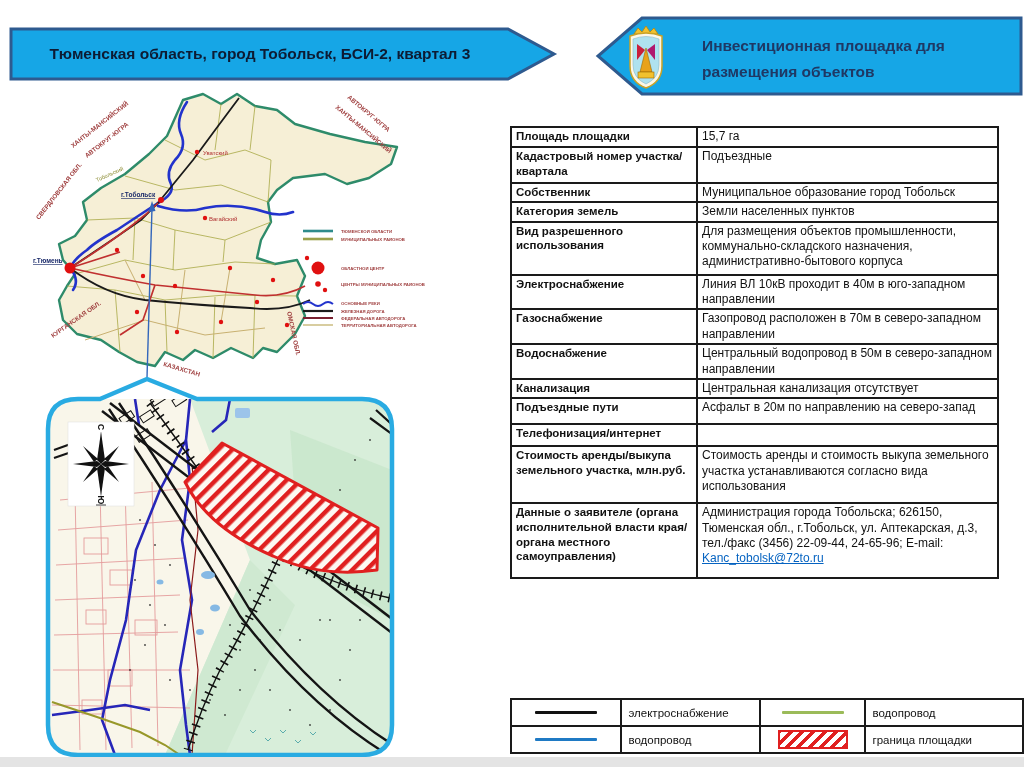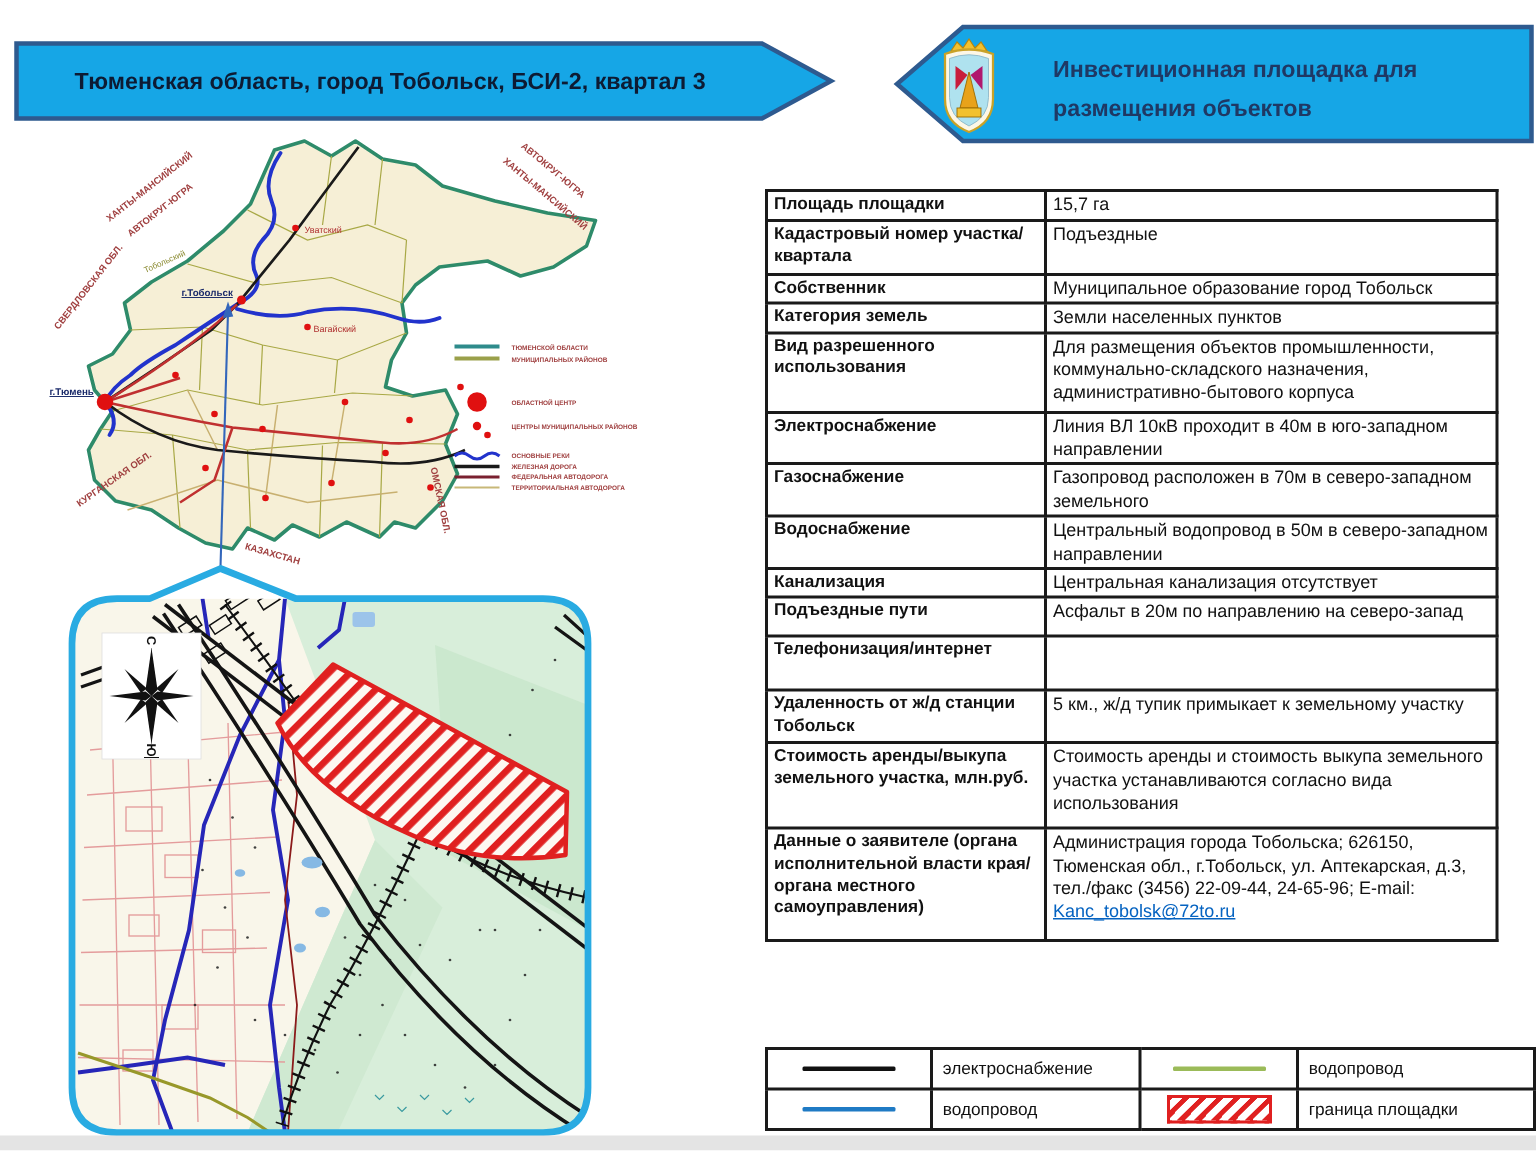--- a/index.html
+++ b/index.html
@@ -321,41 +321,37 @@
   <tr style="height:53px">
         <td class="lbl">Вид разрешенного использования</td>
         <td>Для размещения объектов промышленности, коммунально-складского назначения, административно-бытового корпуса</td>
       </tr>
   <tr style="height:34px">
         <td class="lbl">Электроснабжение</td>
         <td>Линия ВЛ 10кВ проходит в 40м в юго-западном направлении</td>
       </tr>
   <tr style="height:34px">
         <td class="lbl">Газоснабжение</td>
-        <td>Газопровод расположен в 70м в северо-западном земельного</td>
+        <td>Газопровод расположен в 70м в северо-западном направлении</td>
       </tr>
   <tr style="height:34px">
         <td class="lbl">Водоснабжение</td>
         <td>Центральный водопровод в 50м в северо-западном направлении</td>
       </tr>
   <tr style="height:18px">
         <td class="lbl">Канализация</td>
         <td>Центральная канализация отсутствует</td>
       </tr>
   <tr style="height:26px">
         <td class="lbl">Подъездные пути</td>
         <td>Асфальт в 20м по направлению на северо-запад</td>
       </tr>
-  <tr style="height:36px">
+  <tr style="height:22px">
         <td class="lbl">Телефонизация/интернет</td>
         <td></td>
-      </tr>
-  <tr style="height:35px">
-        <td class="lbl">Удаленность от ж/д станции Тобольск</td>
-        <td>5 км., ж/д тупик примыкает  к земельному участку</td>
       </tr>
   <tr style="height:57px">
         <td class="lbl">Стоимость аренды/выкупа земельного участка, млн.руб.</td>
         <td>Стоимость аренды и стоимость выкупа земельного участка устанавливаются согласно вида использования</td>
       </tr>
   <tr style="height:75px">
         <td class="lbl">Данные о заявителе (органа исполнительной власти края/органа местного самоуправления)</td>
       <td><span>Администрация  города Тобольска; 626150, Тюменская обл., г.Тобольск, ул. Аптекарская, д.3, тел./факс (3456) 22-09-44, 24-65-96; E-mail: </span><a href="#">Kanc_tobolsk@72to.ru</a></td>
       </tr>
   </tbody>

